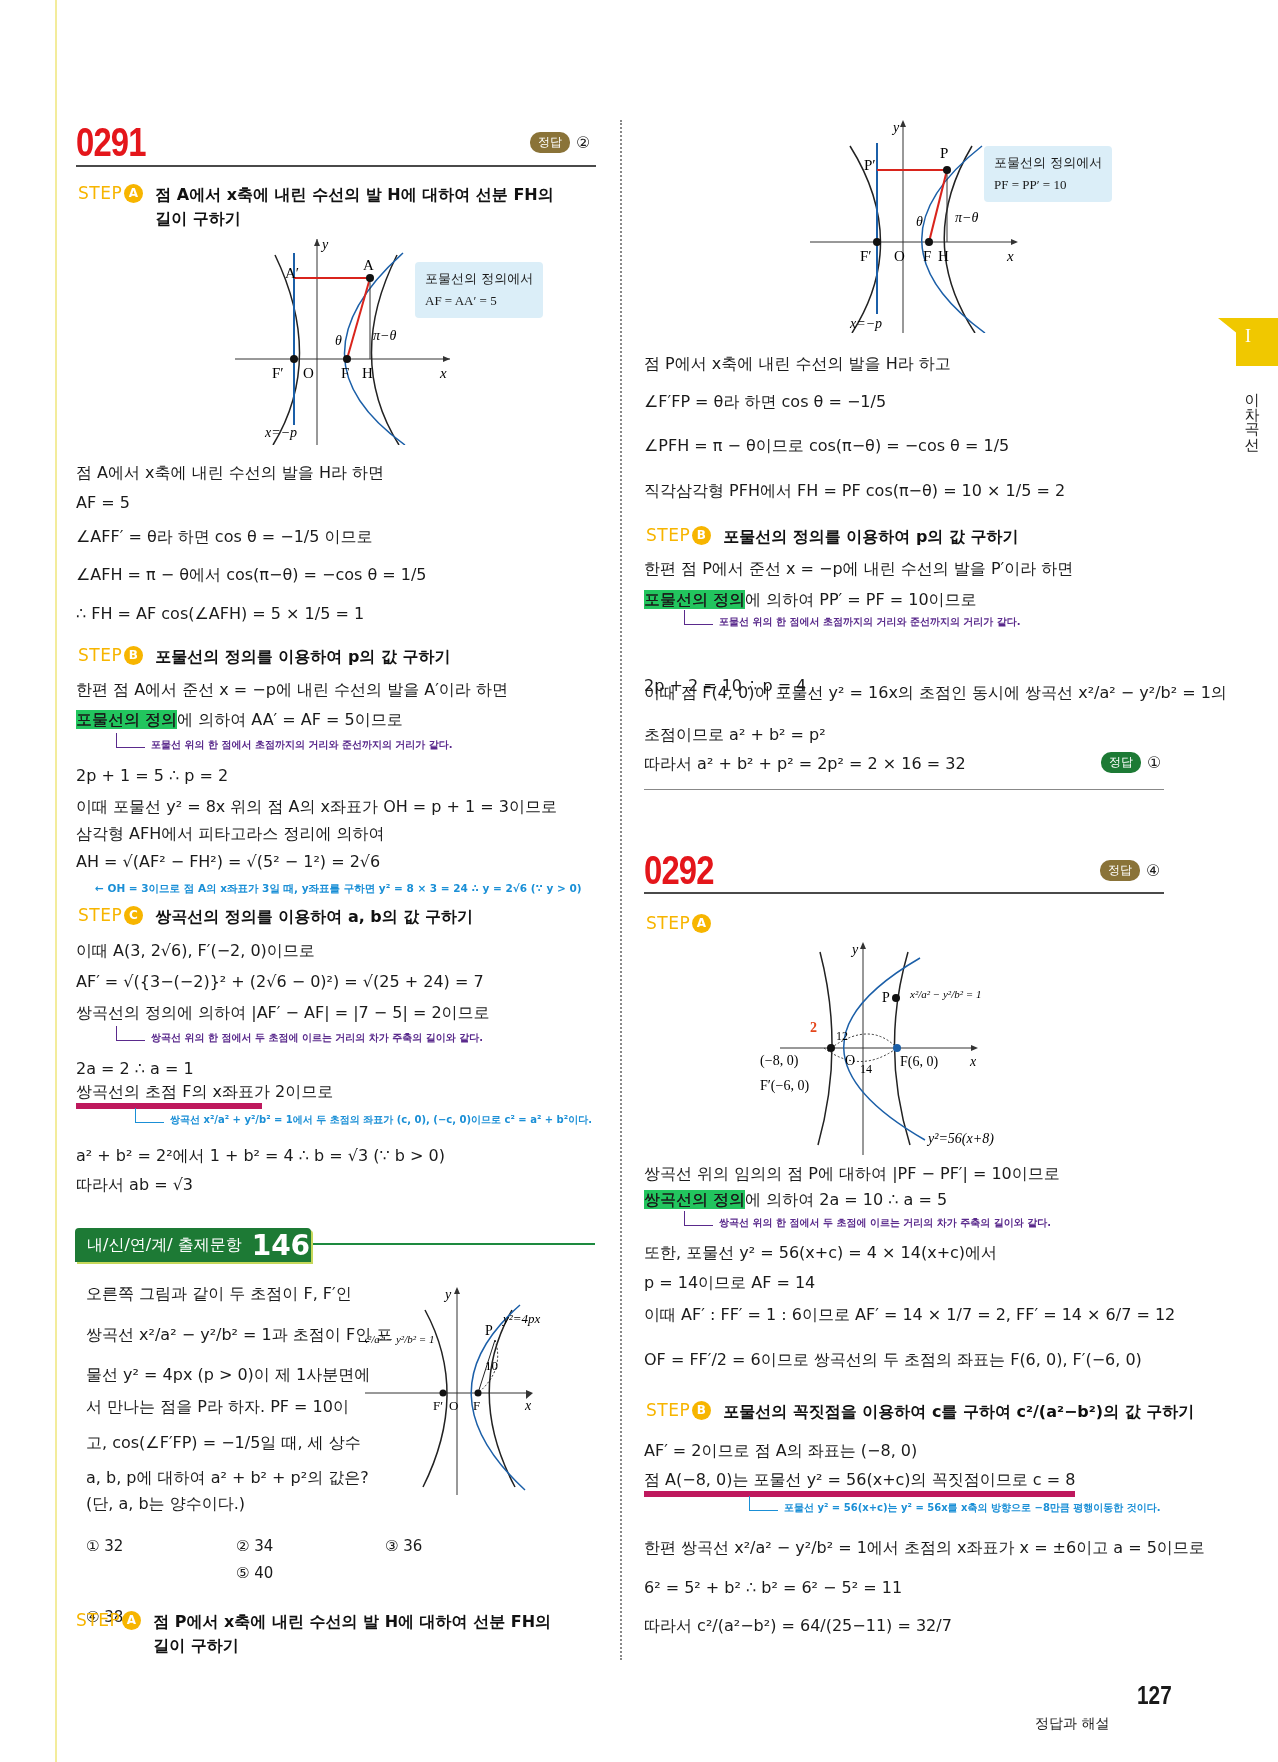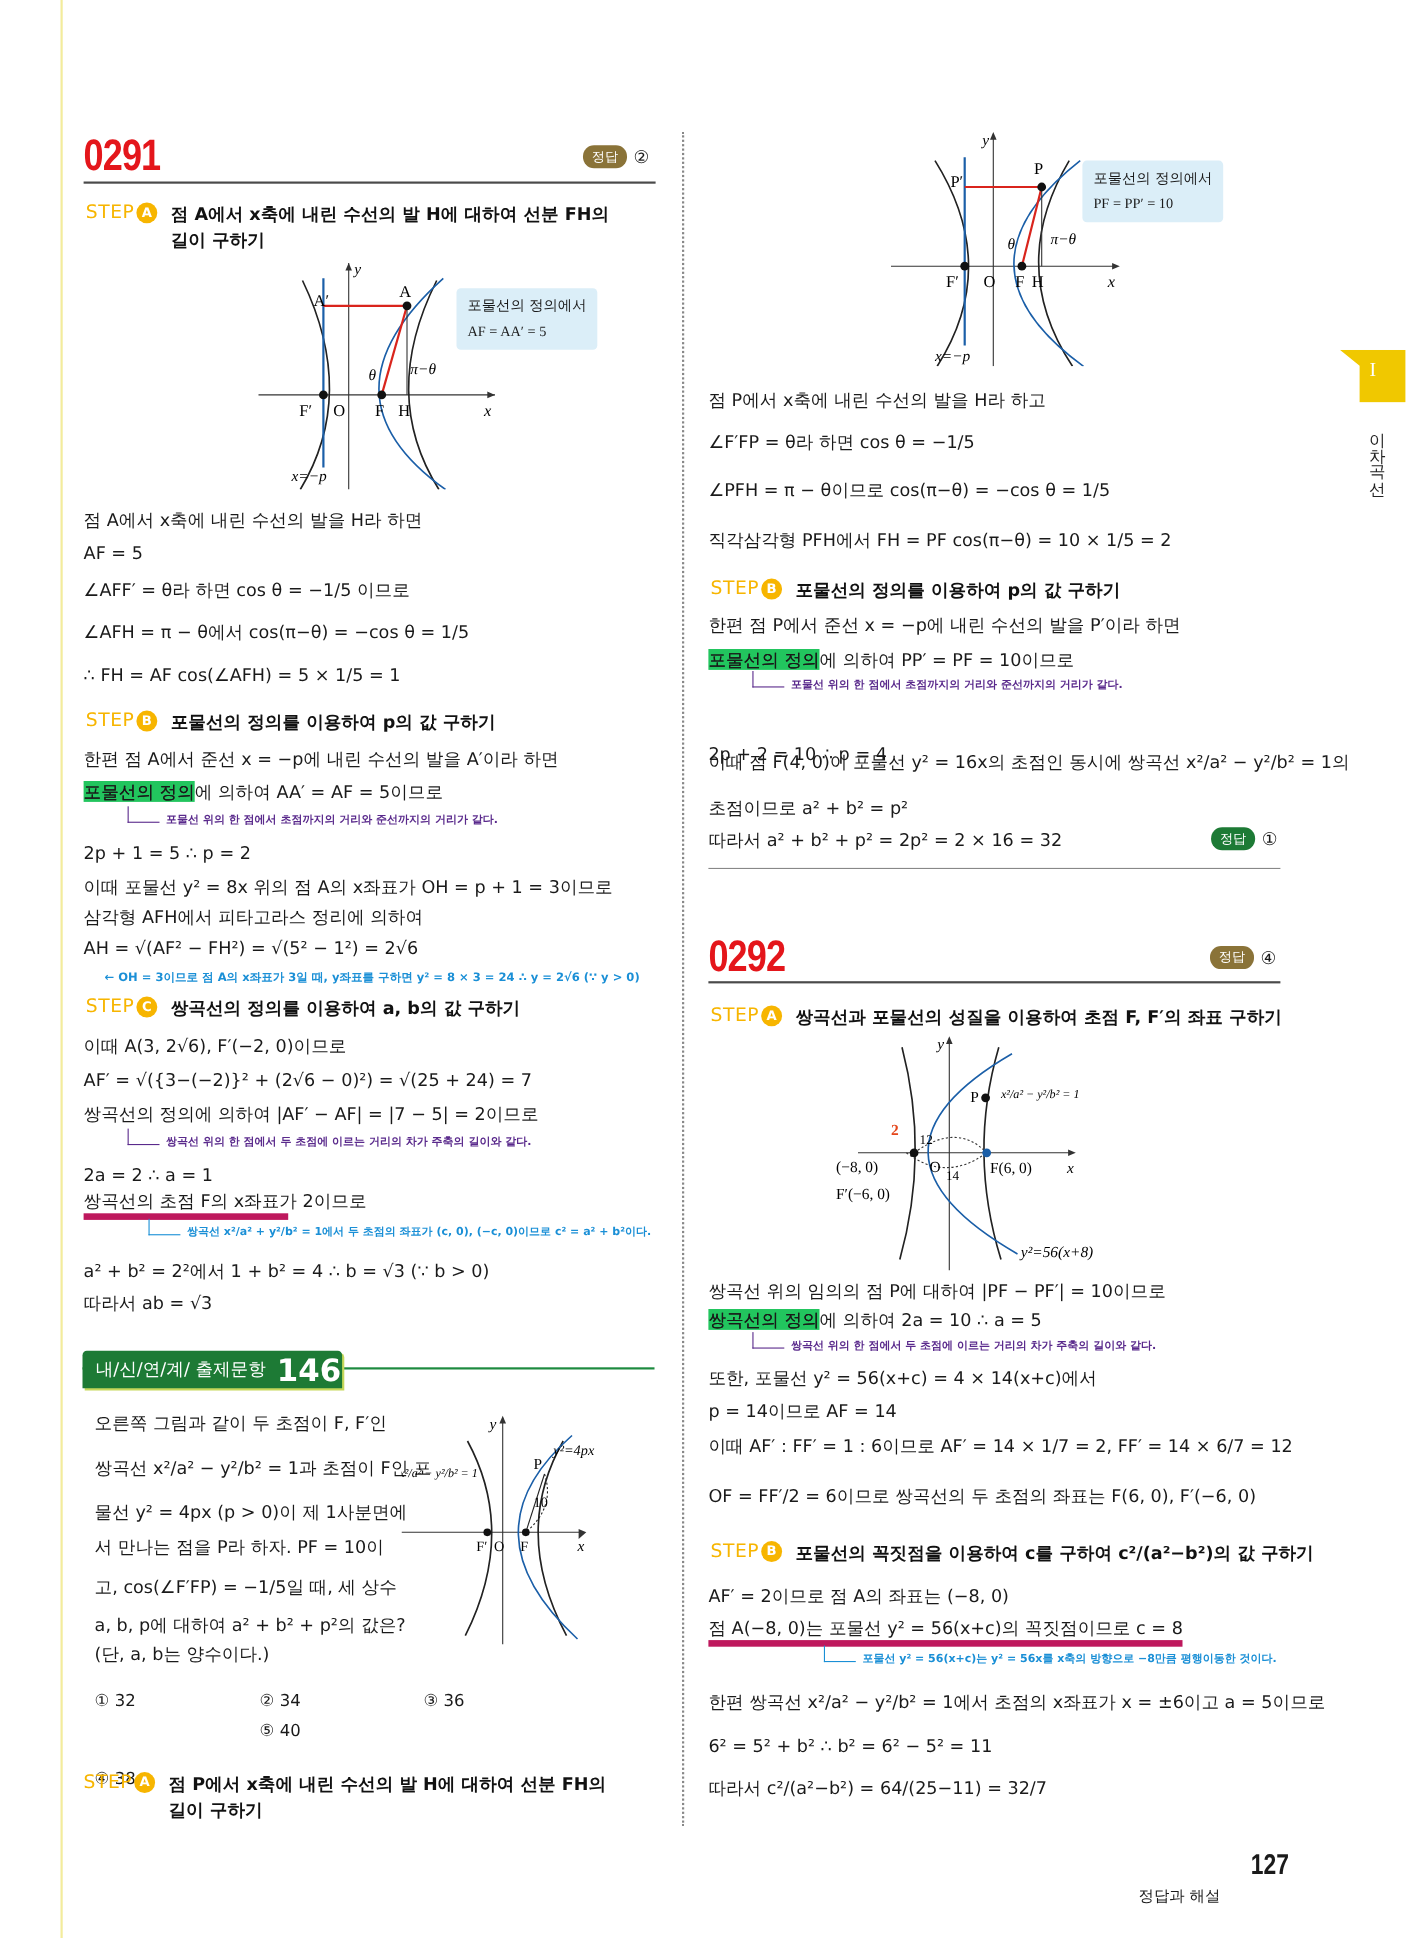--- a/index.html
+++ b/index.html
@@ -250,21 +250,20 @@
 <div class="abs" style="left:1100px;top:860px;">
   <span class="ans-badge">정답</span><span class="ans-num">④</span>
 </div>
 <div class="hr" style="left:644px;top:892px;width:520px;"></div>
 
 <div class="step" style="left:646px;top:913px;">
   <div class="step-tag">
       <span>STEP</span>
       <span class="circ">A</span>
     </div>
-  <div class="step-title">쌍곡선과 포물선의 성질을 이용하여 초점 F, F′의 좌표 구하기</div>
 </div>
 
 <svg class="abs" style="left:760px;top:940px;" width="320" height="215">
   <line x1="20" y1="108" x2="215" y2="108" stroke="#333" stroke-width="1"></line>
   <polygon points="218,108 211,105 211,111" fill="#333"></polygon>
   <line x1="103" y1="215" x2="103" y2="4" stroke="#333" stroke-width="1"></line>
   <polygon points="103,2 100,9 106,9" fill="#333"></polygon>
   <text x="92" y="14" font-size="14" font-style="italic">y</text>
   <path d="M60,12 Q85,108 58,205" stroke="#222" stroke-width="1.5" fill="none"></path>
   <path d="M148,12 Q120,108 150,205" stroke="#222" stroke-width="1.5" fill="none"></path>

